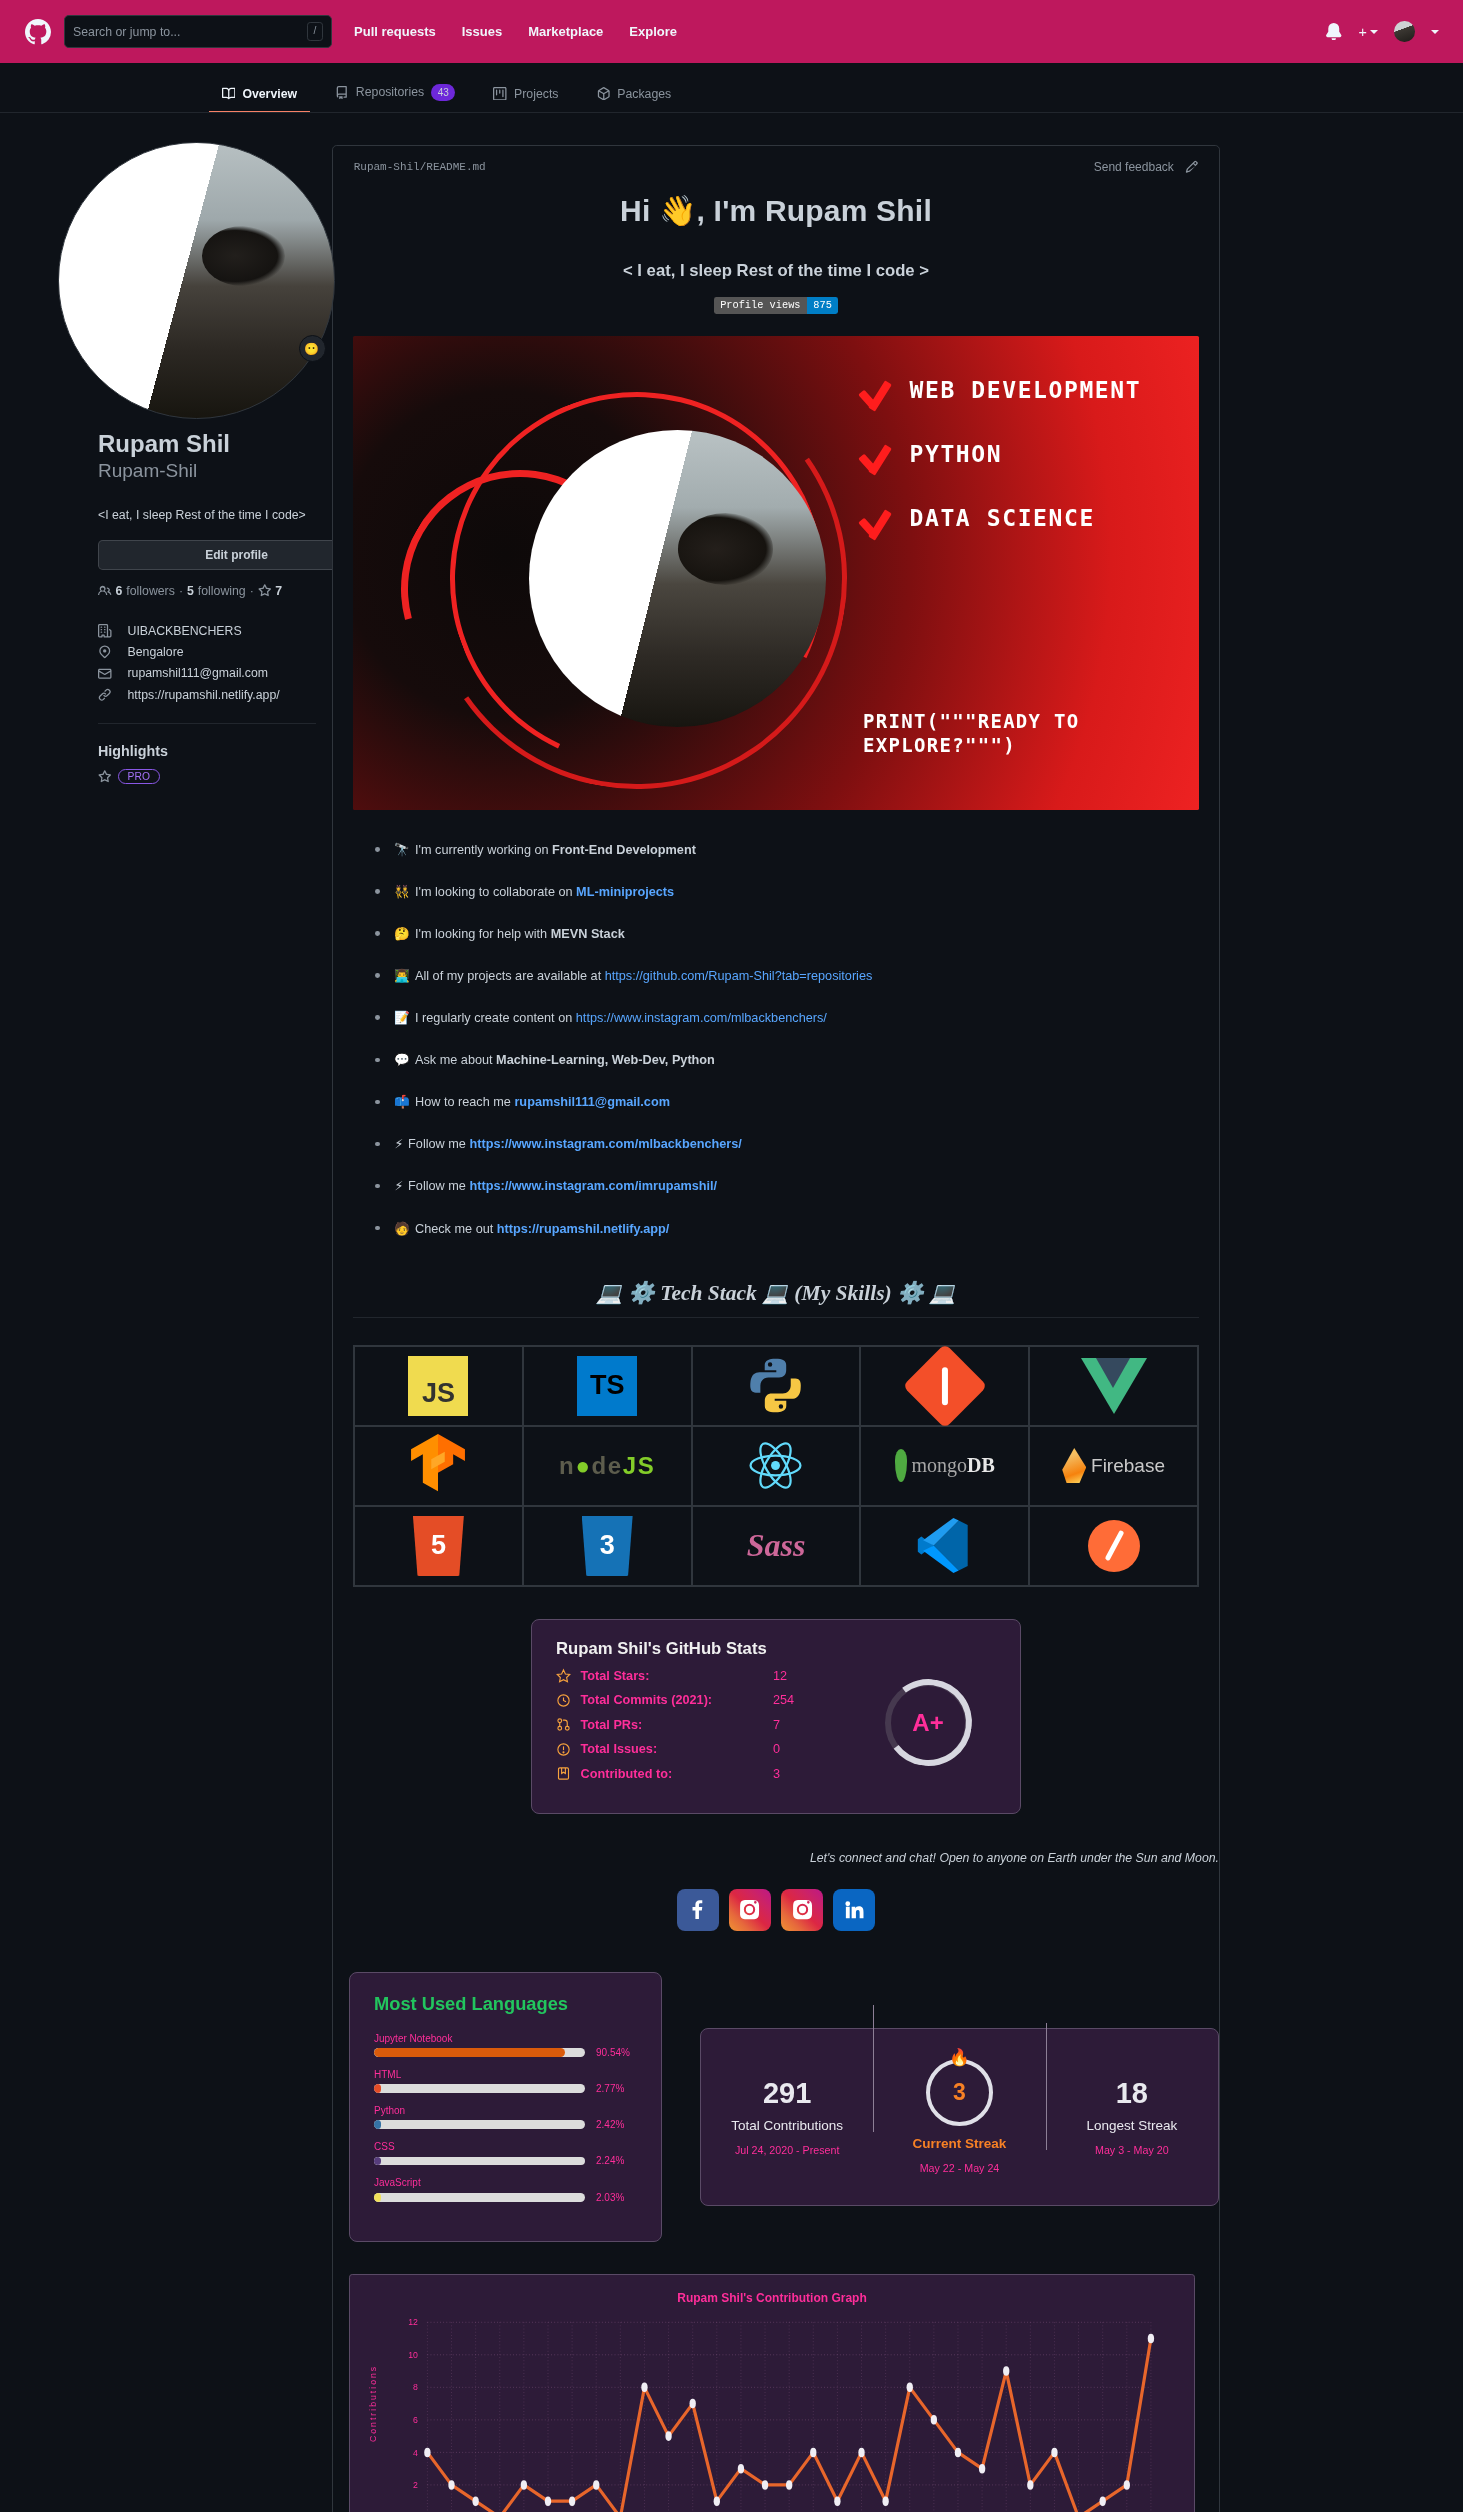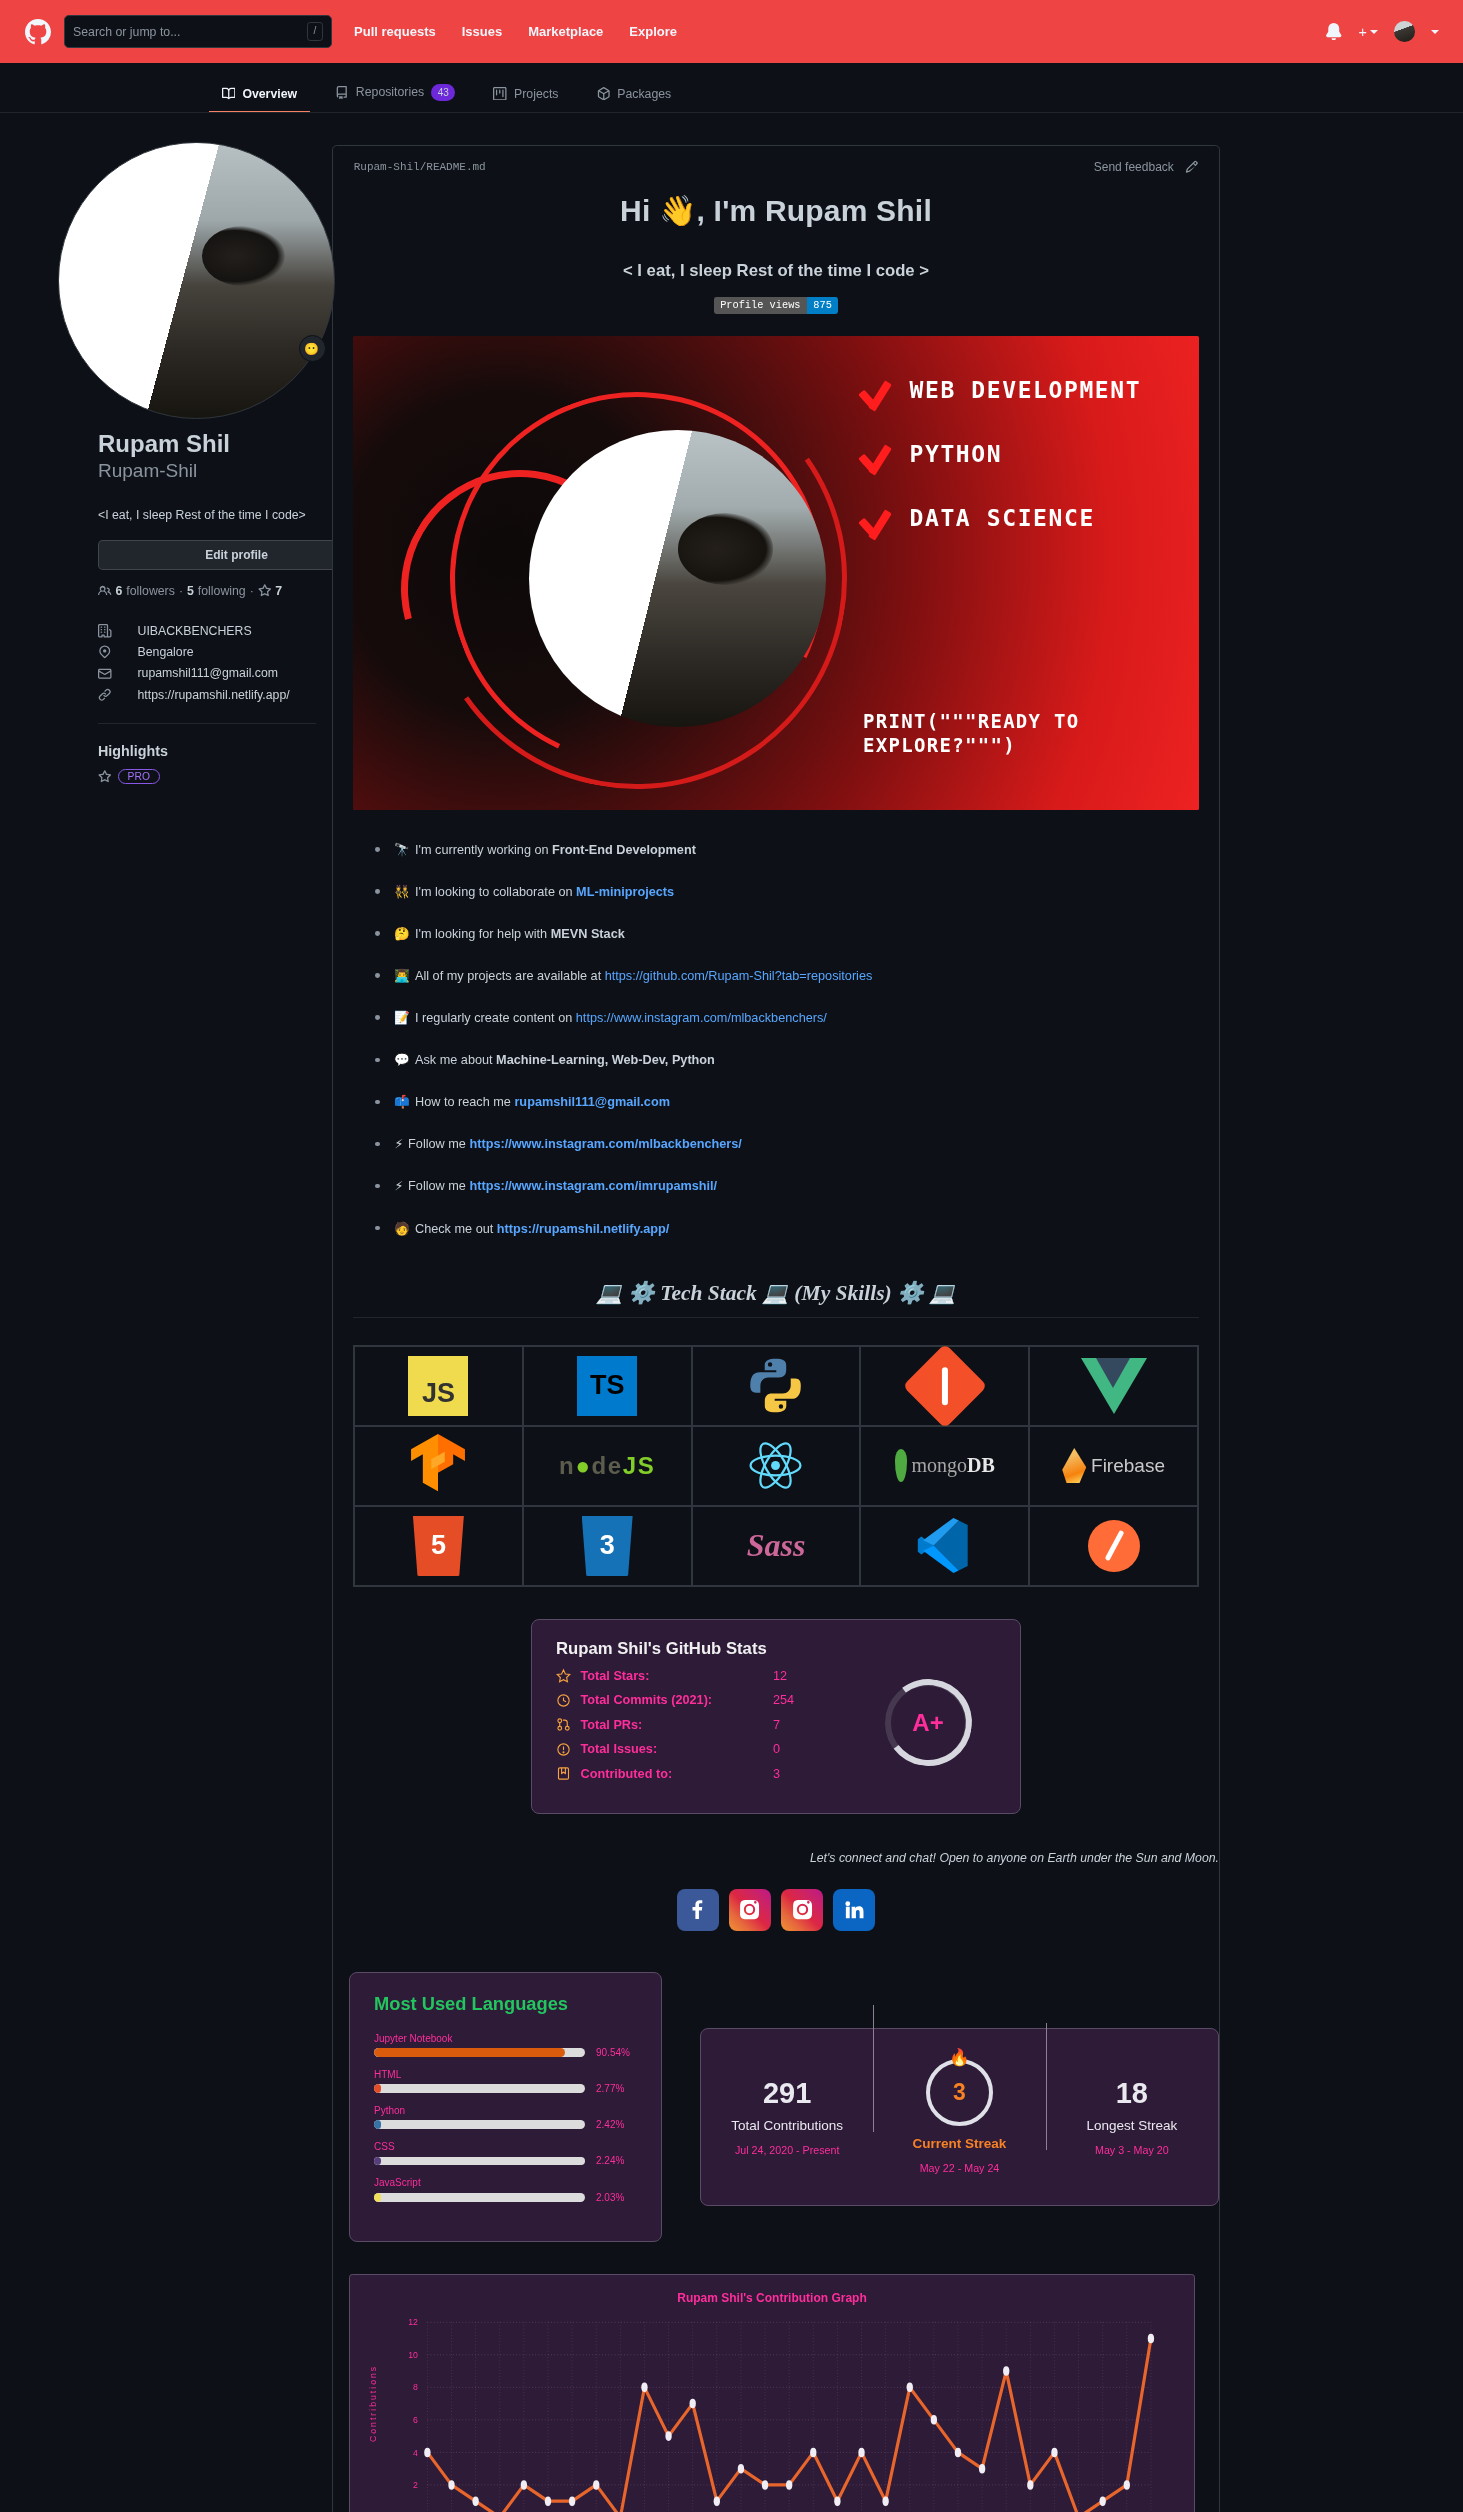--- a/index.html
+++ b/index.html
@@ -7,21 +7,21 @@
     width: 1464px;
     background: #0d1117;
     font-family: "Liberation Sans", sans-serif;
     -webkit-font-smoothing: antialiased;
   }
   body { padding-bottom: 32px; }
 
   
   .gh-header {
     height: 63px;
-    background: #ef4444;
+    background: #be185d;
     display: flex;
     align-items: center;
     padding: 0 25.4px;
     gap: 0;
   }
   .gh-logo { width: 26px; height: 26px; flex: 0 0 auto; fill: #f0f6fc; margin-right: 12.7px; }
   .search-box {
     width: 268px; height: 33px;
     border: 0.8px solid #30363d;
     border-radius: 4.8px;
@@ -89,21 +89,21 @@
   .edit-btn {
     margin-top: 15px; width: 277px; height: 30px;
     background: #21262d; border: 0.8px solid #f0f6fc26; border-radius: 4.8px;
     color: #c9d1d9; font-size: 12px; font-weight: 600;
     cursor: pointer; font-family: "Liberation Sans", sans-serif;
   }
   .follow-row { margin-top: 14.3px; display: flex; align-items: center; gap: 4px; color: #8b949e; font-size: 12.3px; }
   .follow-row b { color: #c9d1d9; font-weight: 600; }
   .ico { width: 13.5px; height: 13.5px; fill: #8b949e; flex: 0 0 auto; }
   .detail-list { margin-top: 26px; display: flex; flex-direction: column; gap: 7.2px; }
-  .detail-row { display: flex; align-items: center; gap: 26px; color: #c9d1d9; font-size: 12.3px; }
+  .detail-row { display: flex; align-items: center; gap: 16px; color: #c9d1d9; font-size: 12.3px; }
   .detail-row a { color: #c9d1d9; text-decoration: none; }
   .hl-sep { border: none; border-top: 0.8px solid #21262d; margin: 21.5px 0 0 0; }
   .highlights-title { color: #c9d1d9; font-size: 14.3px; font-weight: 600; margin-top: 19px; }
   .pro-row { margin-top: 10.3px; display: flex; align-items: center; gap: 6.4px; }
   .pro-badge {
     border: 0.8px solid #8957e5; color: #a371f7; border-radius: 16px;
     padding: 0.8px 8.7px; font-size: 10.3px; font-weight: 500;
   }
 
   

